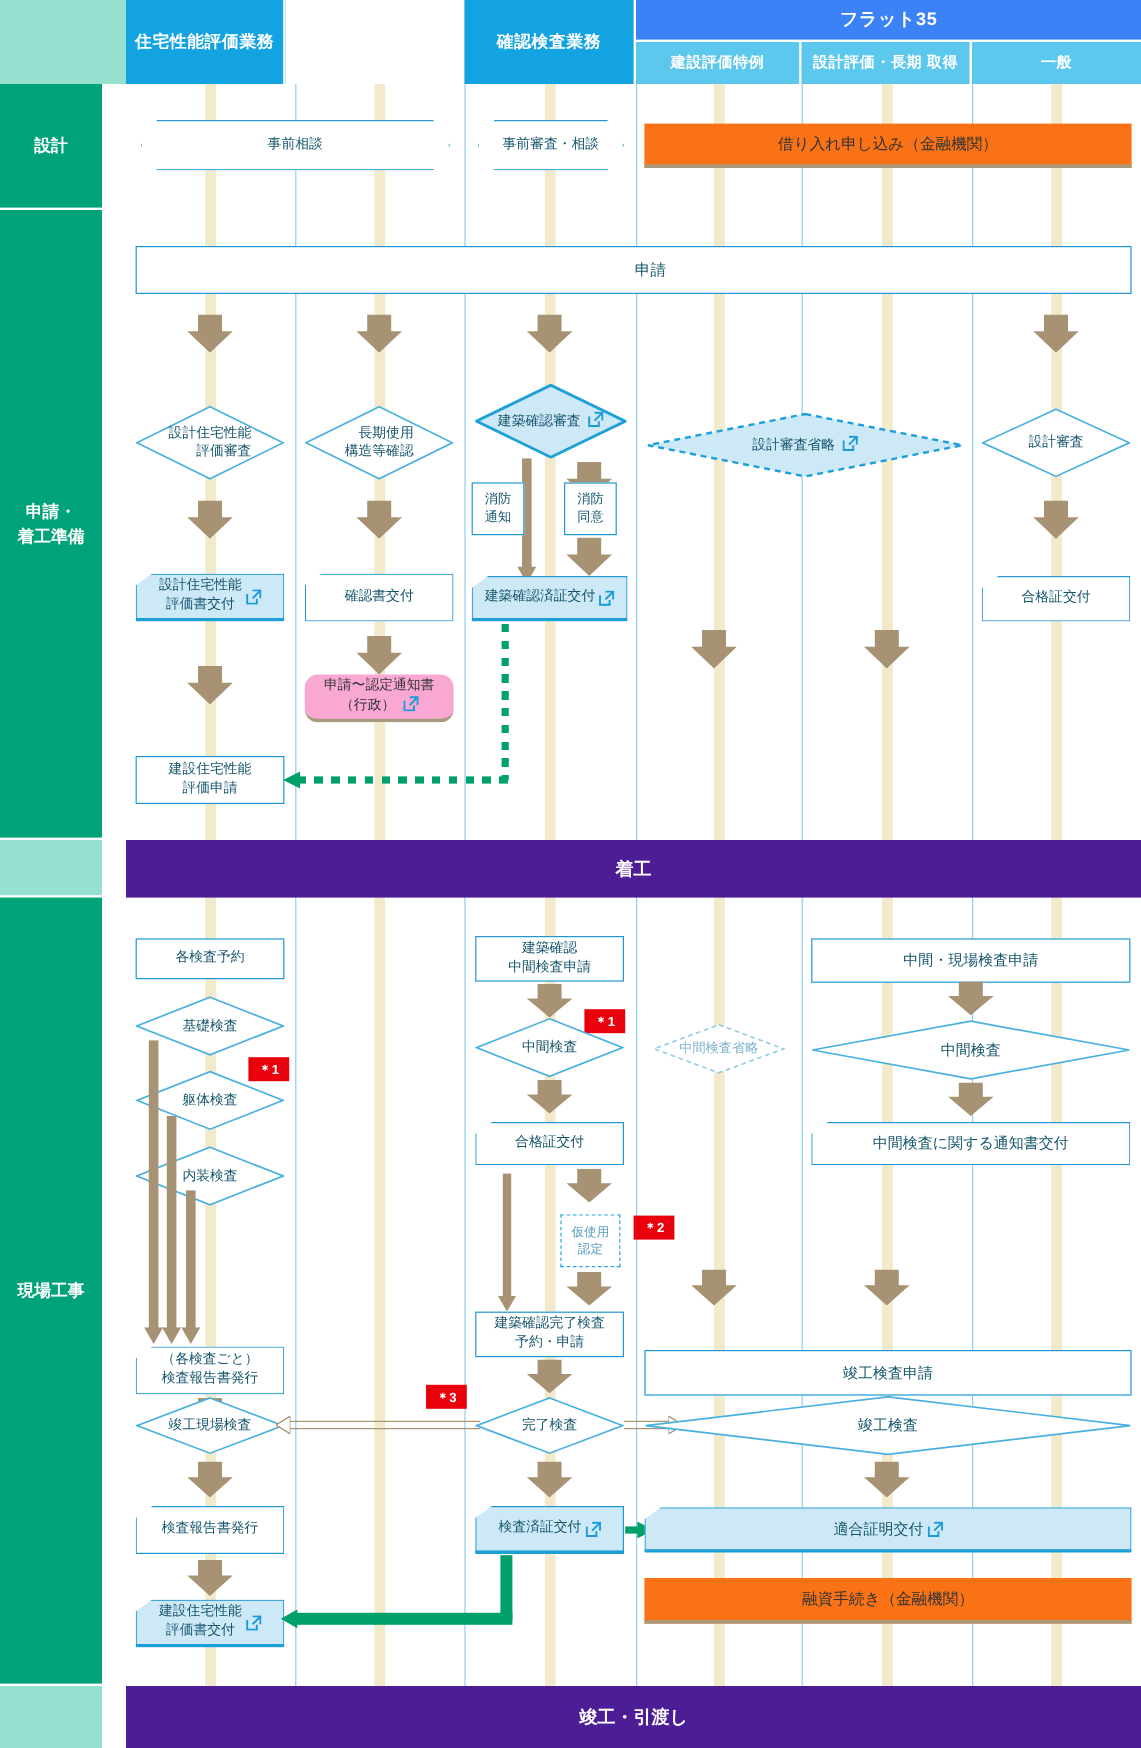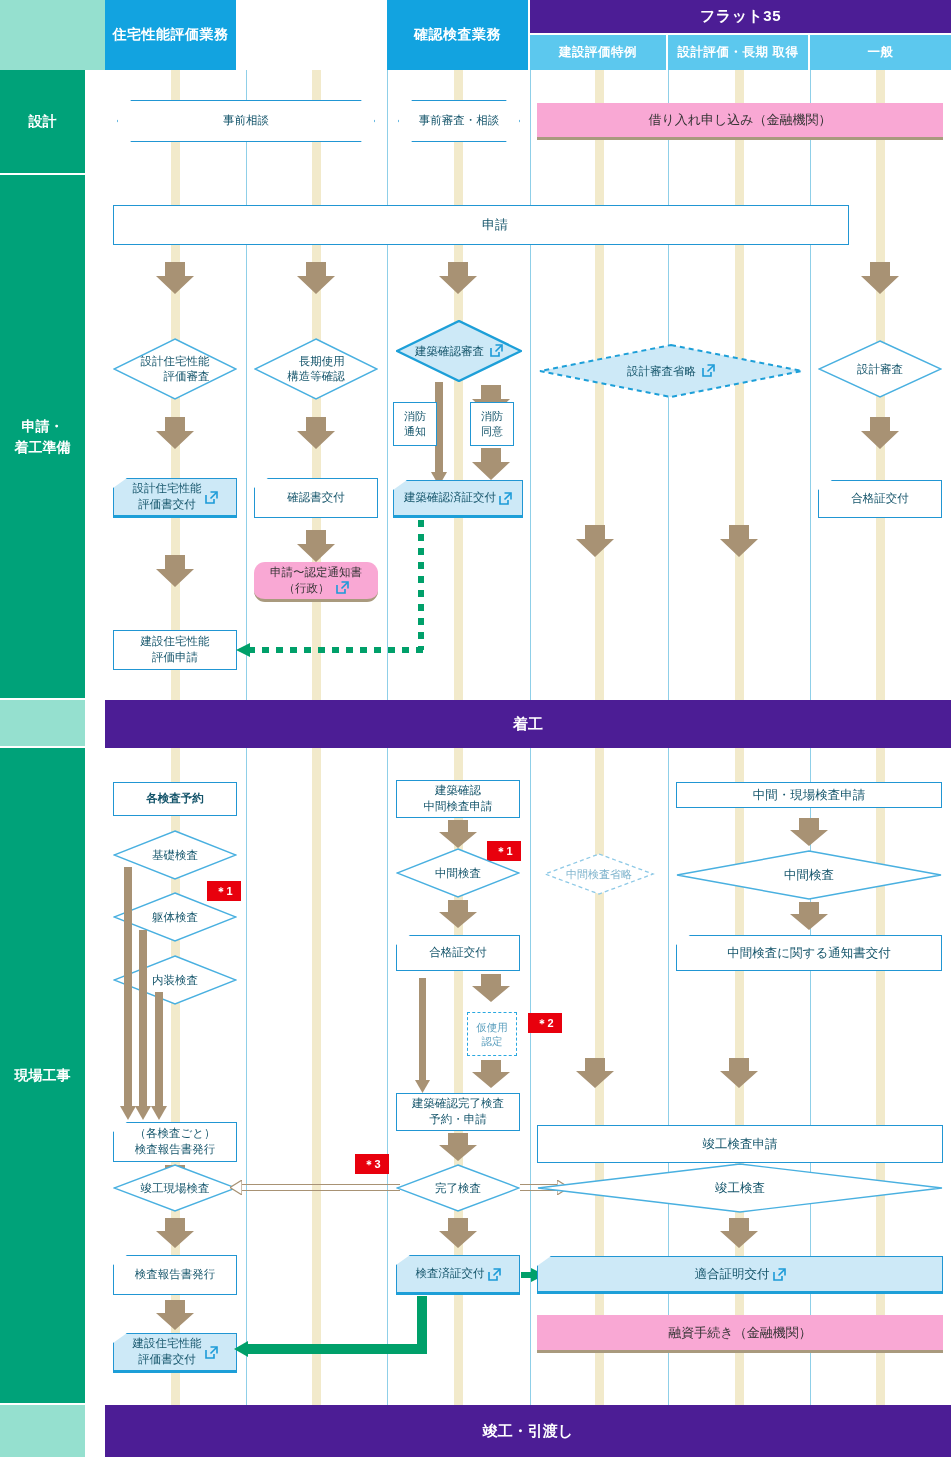--- a/index.html
+++ b/index.html
@@ -15,21 +15,21 @@
   .abs { position:absolute; }
 
   
   .hdr-corner { left:0; top:0; width:105px; height:70px; background:#95e0cf; }
   .hdr-cell {
     background:#12a3e0; color:#fff; font-weight:bold; font-size:14px;
     display:flex; align-items:center; justify-content:center; text-align:center;
     border-right:2px solid #fff; letter-spacing:0.5px;
   }
   .hdr-sub { background:#5cc8ee; font-size:12.5px; }
-  .hdr-flat-title { background:#4c1d95; font-size:15px; border-bottom:2px solid #fff; }
+  .hdr-flat-title { background:#3b82f6; font-size:15px; border-bottom:2px solid #fff; }
 
   
   .stage {
     left:0; width:85px; background:#00a279; color:#fff;
     font-weight:bold; font-size:14px; line-height:1.5;
     display:flex; align-items:center; justify-content:center; text-align:center;
     border-bottom:2px solid #fff;
   }
   .stage-lite { background:#95e0cf; }
 
@@ -52,21 +52,21 @@
   .rect-wide { border:1.5px solid #2196d3; background:#fff; color:#15556b; font-size:13px; }
   .doc {
     border:1.5px solid #2196d3; background:#fff;
     clip-path: polygon(14px 0, 100% 0, 100% 100%, 0 100%, 0 10px);
   }
   .doc-hl { background:#cde9f7; border-bottom:3px solid #1d9fd8; }
   .hexa {
     border:1.5px solid #2196d3; background:#fff;
     clip-path: polygon(14px 0, calc(100% - 14px) 0, 100% 50%, calc(100% - 14px) 100%, 14px 100%, 0 50%);
   }
-  .beigebox { background:#f9a8d4; border-bottom:3px solid #a99a7e; color:#333; font-size:13px; }
+  .beigebox { background:#f97316; border-bottom:3px solid #a99a7e; color:#333; font-size:13px; }
   .beigebox-sm { background:#f9a8d4; border-bottom:3px solid #a99a7e; color:#333; font-size:11.5px;border-radius:11px; }
 
   
   .dsvg { position:absolute; }
   .dlabel {
     position:absolute; display:flex; align-items:center; justify-content:center;
     text-align:right; color:#15556b; font-size:11.5px; line-height:1.3; pointer-events:none;
   }
 
   
@@ -157,21 +157,21 @@
   </div>
 
   <div class="abs node hexa" style="left:398px;top:100px;width:122px;height:42px;">
     <span>事前審査・相談</span>
   </div>
 
   <div class="abs node beigebox" style="left:537px;top:103px;width:406px;height:37px;">
     <span>借り入れ申し込み（金融機関）</span>
   </div>
 
-  <div class="abs node rect-wide" style="left:113px;top:205px;width:736px;height:40px;padding-left:28px;">
+  <div class="abs node rect-wide" style="left:113px;top:205px;width:830px;height:40px;padding-left:28px;">
     <span>申請</span>
   </div>
 
   <svg class="arrow" style="left:156px;top:262px;" width="38" height="32">
     <polygon points="9,0 29,0 29,14 38,14 19,32 0,14 9,14" fill="#a89274"></polygon>
   </svg>
   <svg class="arrow" style="left:297px;top:262px;" width="38" height="32">
     <polygon points="9,0 29,0 29,14 38,14 19,32 0,14 9,14" fill="#a89274"></polygon>
   </svg>
   <svg class="arrow" style="left:439px;top:262px;" width="38" height="32">
@@ -307,21 +307,21 @@
   <div class="abs" style="left:248px;top:647px;width:176px;height:6px;
        background:repeating-linear-gradient(to right,#00a06a 0 7px,transparent 7px 14px);"></div>
   <svg class="abs" style="left:236px;top:643px;" width="14" height="14">
     <polygon points="0,7 14,0 14,14" fill="#00a06a"></polygon>
   </svg>
 
   <div class="abs band" style="left:105px;top:700px;width:846px;height:48px;">
     <span>着工</span>
   </div>
 
-  <div class="abs node rect" style="left:113px;top:782px;width:124px;height:34px;font-weight:bold;">
+  <div class="abs node rect" style="left:113px;top:782px;width:124px;height:34px;">
     <span>各検査予約</span>
   </div>
 
   <svg class="dsvg" style="left:113px;top:830px;" width="124" height="50">
     <polygon points="62,1 123,25 62,49 1,25" fill="#fff" stroke="#49b0e0" stroke-width="1.4"></polygon>
   </svg>
   <div class="dlabel" style="left:113px;top:830px;width:124px;height:50px;">
     <span>基礎検査</span>
   </div>
 
@@ -486,21 +486,21 @@
     <polygon points="0,8 14,0 14,16" fill="#00a06a"></polygon>
   </svg>
 
   <svg class="dsvg" style="left:543px;top:852px;" width="112" height="44">
     <polygon points="56,2 110,22 56,42 2,22" fill="#fff" stroke="#8ec9e6" stroke-width="1.3" stroke-dasharray="4 3"></polygon>
   </svg>
   <div class="dlabel" style="left:543px;top:852px;width:112px;height:44px;color:#7fb4cd;font-size:11px;">
     <span>中間検査省略</span>
   </div>
 
-  <div class="abs node rect-wide" style="left:676px;top:782px;width:266px;height:26px;font-size:12.5px;">
+  <div class="abs node rect-wide" style="left:676px;top:782px;width:266px;height:37px;font-size:12.5px;">
     <span>中間・現場検査申請</span>
   </div>
 
   <svg class="arrow" style="left:790px;top:818px;" width="38" height="28">
     <polygon points="9,0 29,0 29,12 38,12 19,28 0,12 9,12" fill="#a89274"></polygon>
   </svg>
 
   <svg class="dsvg" style="left:676px;top:850px;" width="266" height="50">
     <polygon points="133,1 265,25 133,49 1,25" fill="#fff" stroke="#49b0e0" stroke-width="1.4"></polygon>
   </svg>

